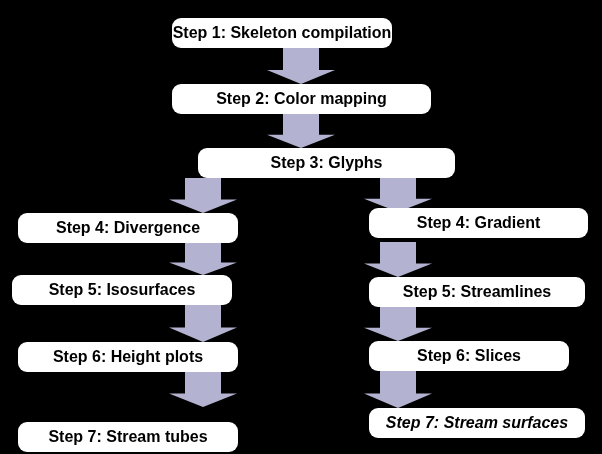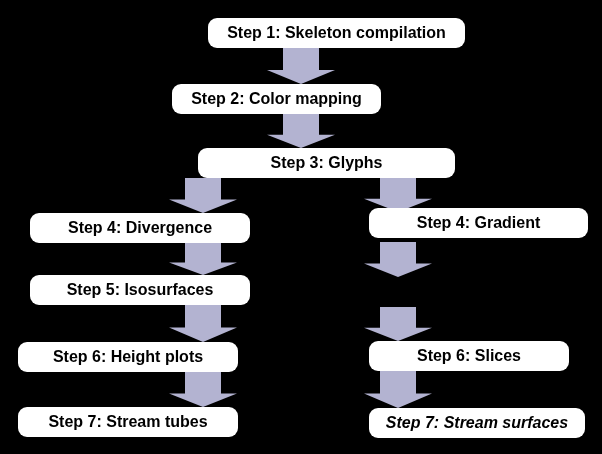--- a/index.html
+++ b/index.html
@@ -42,45 +42,48 @@
     z-index: 1;
     line-height: 0;
   }
   .flow-arrow svg { display: block; width: 100%; height: 100%; }
 </style>
 </head>
 <body>
 
 <div id="canvas">
 
-  <div class="flow-box" style="left:172px; top:18px; width:257px;margin-left:36px;">
+  <div class="flow-box" style="left:172px; top:18px; width:220px;">
     <span>Step 1: Skeleton compilation</span>
   </div>
-  <div class="flow-box" style="left:172px; top:84px; width:209px;">
+  <div class="flow-box" style="left:172px; top:84px; width:259px;">
     <span>Step 2: Color mapping</span>
   </div>
   <div class="flow-box" style="left:172px; top:148px; width:257px;margin-left:26px;">
     <span>Step 3: Glyphs</span>
   </div>
 
-  <div class="flow-box" style="left:30px; top:213px; width:220px;">
+  <div class="flow-box" style="left:18px; top:213px; width:220px;">
     <span>Step 4: Divergence</span>
   </div>
-  <div class="flow-box" style="left:30px; top:275px; width:220px;">
+  <div class="flow-box" style="left:12px; top:275px; width:220px;">
     <span>Step 5: Isosurfaces</span>
   </div>
   <div class="flow-box" style="left:18px; top:342px; width:220px;">
     <span>Step 6: Height plots</span>
   </div>
-  <div class="flow-box" style="left:18px; top:407px; width:220px;">
+  <div class="flow-box" style="left:18px; top:422px; width:220px;">
     <span>Step 7: Stream tubes</span>
   </div>
 
   <div class="flow-box" style="left:369px; top:208px; width:219px;">
     <span>Step 4: Gradient</span>
+  </div>
+  <div class="flow-box" style="left:369px; top:277px; width:216px;">
+    <span>Step 5: Streamlines</span>
   </div>
   <div class="flow-box" style="left:369px; top:341px; width:200px;">
     <span>Step 6: Slices</span>
   </div>
   <div class="flow-box" style="left:369px; top:408px; width:216px;font-style:italic;">
     <span>Step 7: Stream surfaces</span>
   </div>
 
   <div class="flow-arrow" style="left:266px; top:48px; height:36px;">
     <svg viewBox="0 0 70 36" preserveAspectRatio="none">

